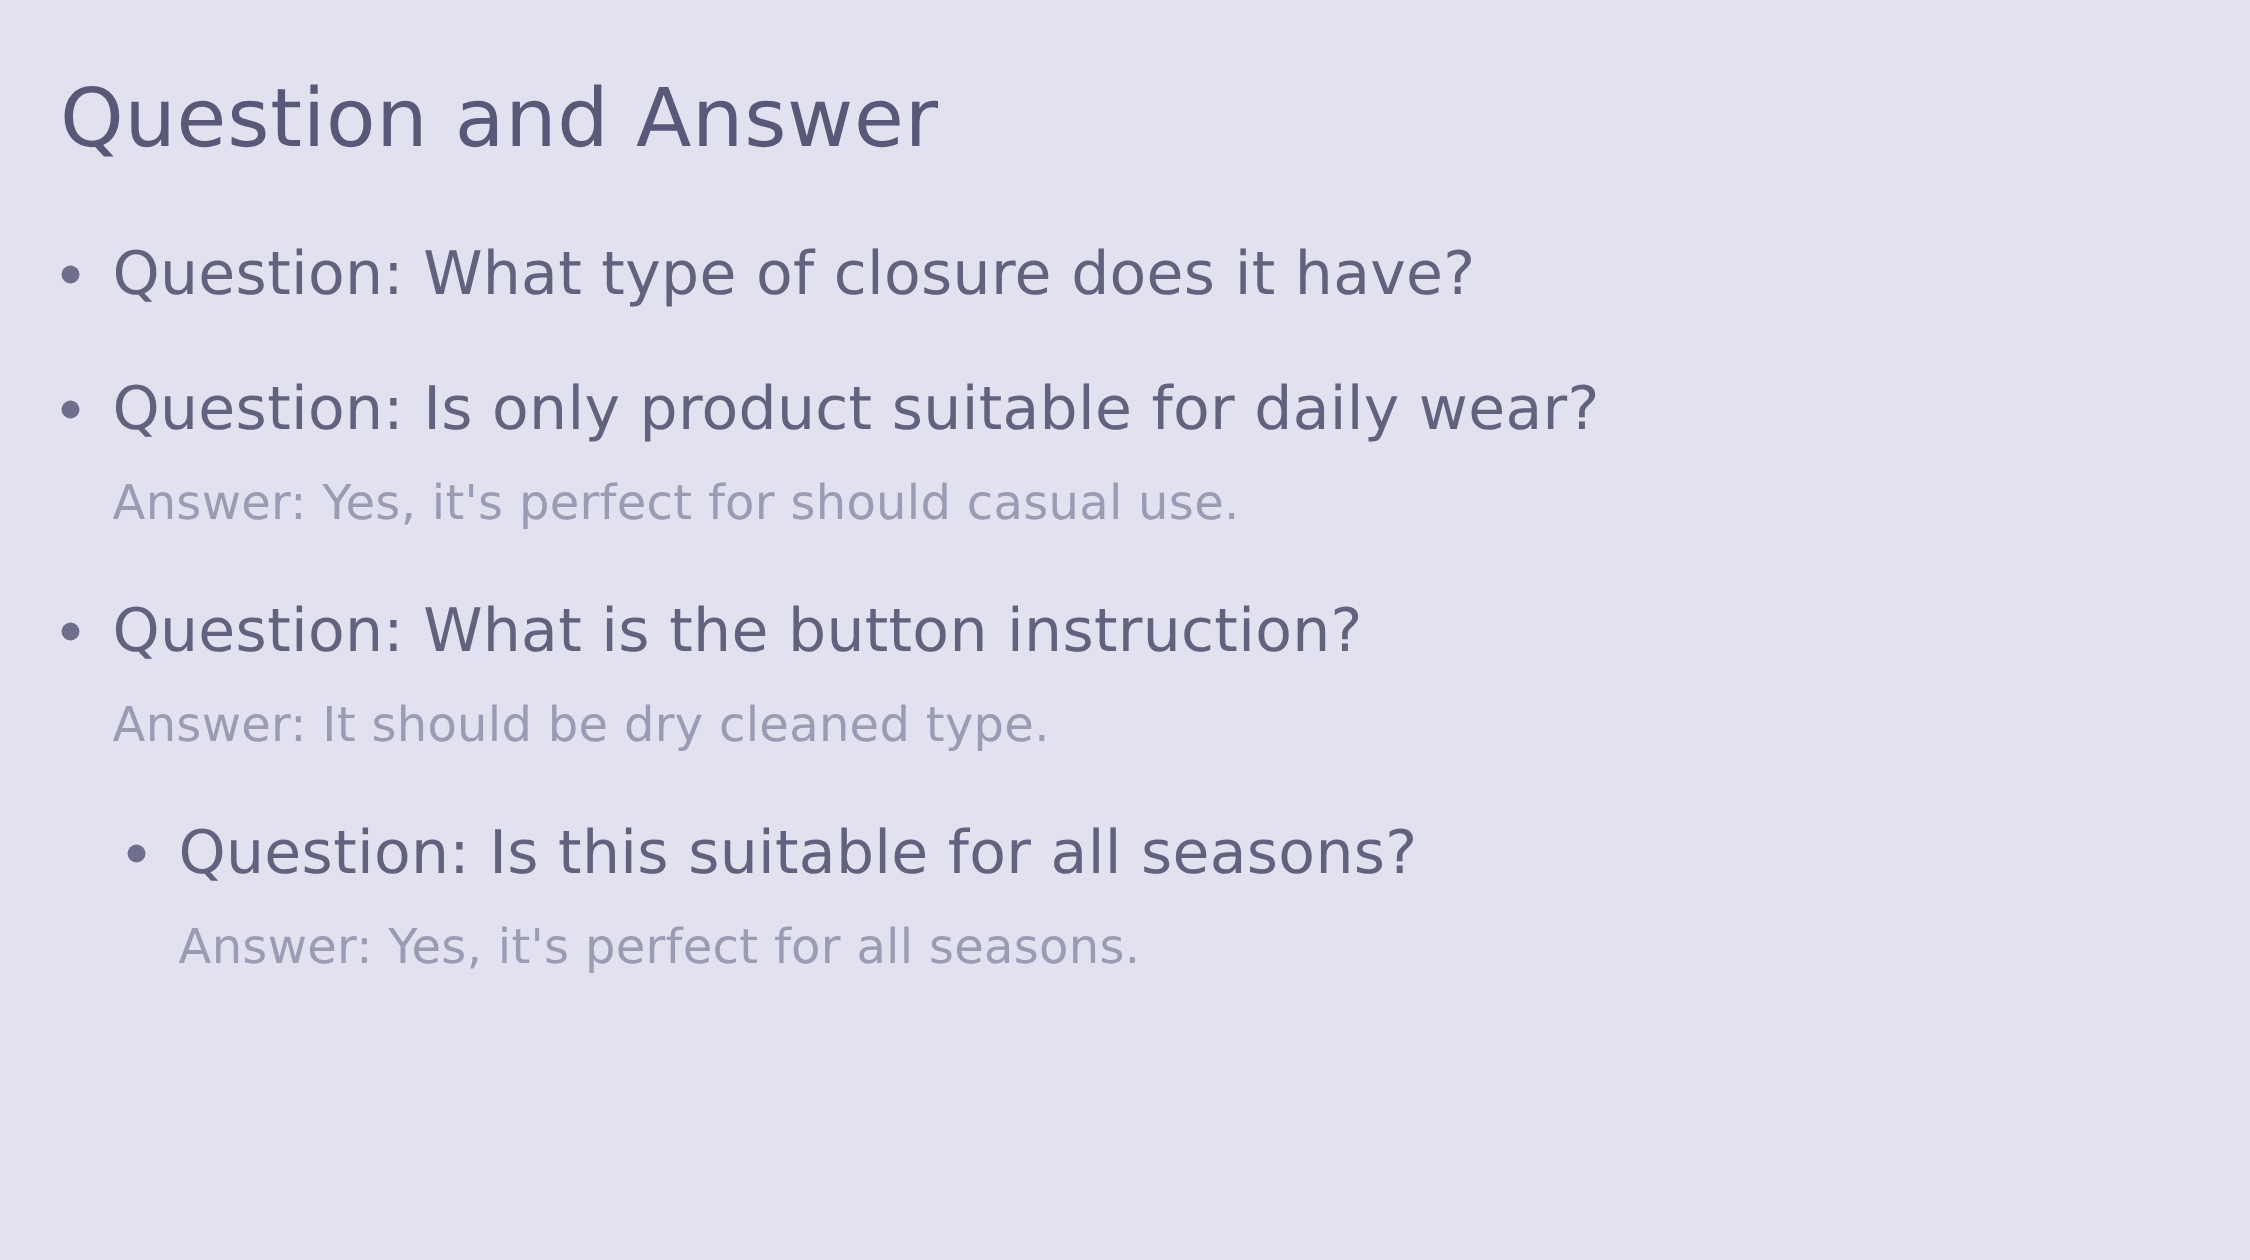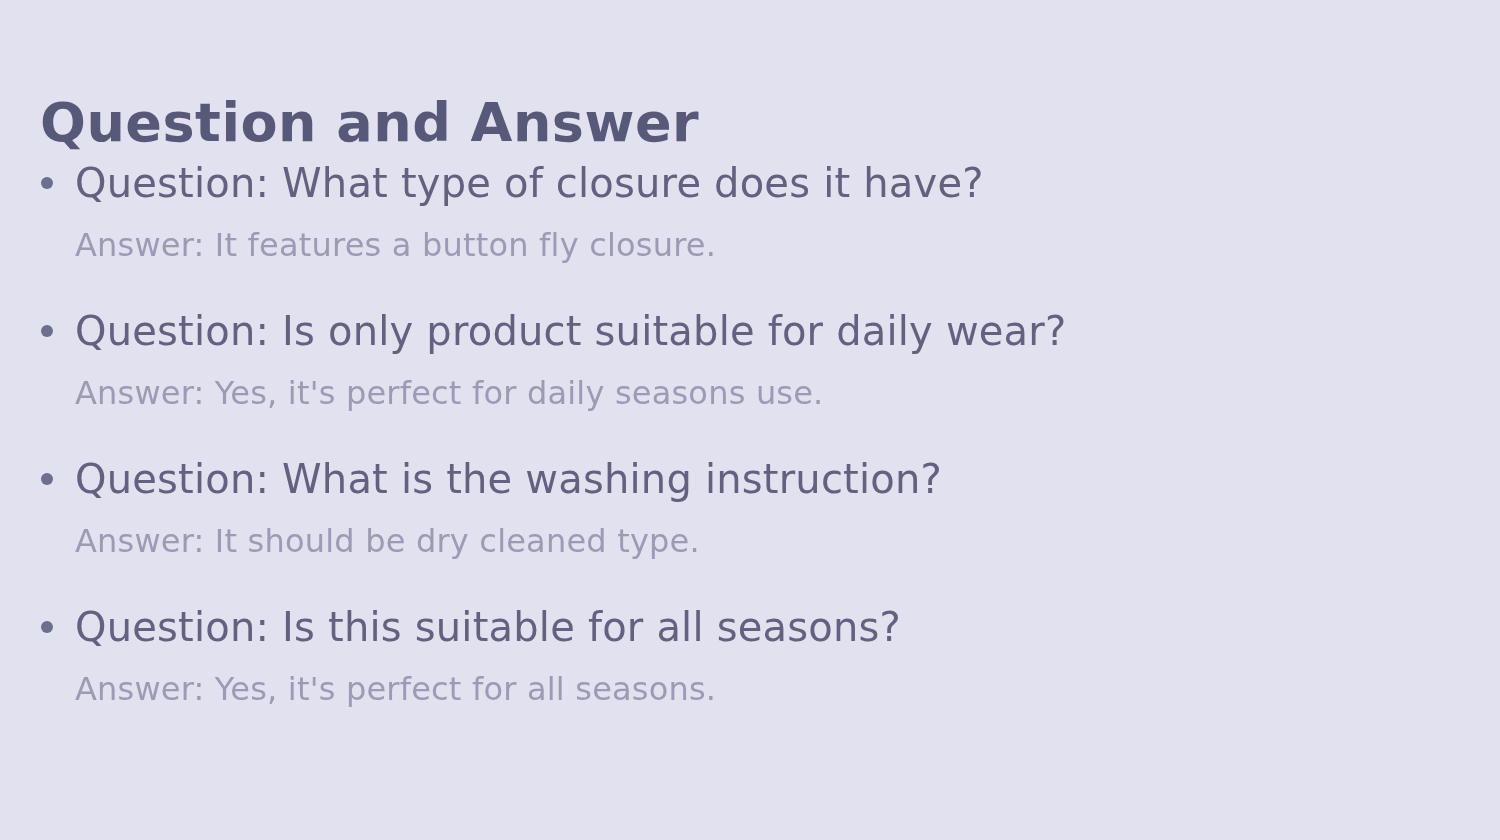--- a/index.html
+++ b/index.html
@@ -20,47 +20,47 @@
     height: 840px;
     box-sizing: border-box;
     padding: 0;
   }
 
   .slide-title {
     position: absolute;
     left: 40px;
     top: 48px;
     font-family: "DejaVu Sans", sans-serif;
-    font-weight: bold;
+    font-weight: normal;
     font-size: 54px;
     line-height: 62px;
     letter-spacing: 0.5px;
     color: #585879;
     white-space: nowrap;
-    margin-top: 44px;
   }
 
   .qa-list {
     position: absolute;
     left: 0;
     top: 156px;
     width: 1420px;
     list-style: none;
     margin: 0;
     padding: 0;
   }
 
   .qa-item {
     position: relative;
     margin: 0 0 36px 0;
     padding: 0 0 0 75px;
   }
 
   .qa-item:last-child {
     margin-bottom: 0;
+    margin-left: 44px;
   }
 
   .qa-bullet {
     position: absolute;
     left: 41px;
     top: 21px;
     width: 12px;
     height: 12px;
     border-radius: 50%;
     background: #6e6e8d;
@@ -92,32 +92,31 @@
 
 <div class="slide">
 
   <div class="slide-title">Question and Answer</div>
 
   <ul class="qa-list">
 
     <li class="qa-item">
       <span class="qa-bullet"></span>
       <div class="qa-question">Question: What type of closure does it have?</div>
-      <div class="qa-answer">Answer: It features a button fly closure.</div>
     </li>
 
     <li class="qa-item">
       <span class="qa-bullet"></span>
       <div class="qa-question">Question: Is only product suitable for daily wear?</div>
-      <div class="qa-answer">Answer: Yes, it's perfect for daily seasons use.</div>
+      <div class="qa-answer">Answer: Yes, it's perfect for should casual use.</div>
     </li>
 
     <li class="qa-item">
       <span class="qa-bullet"></span>
-      <div class="qa-question">Question: What is the washing instruction?</div>
+      <div class="qa-question">Question: What is the button instruction?</div>
       <div class="qa-answer">Answer: It should be dry cleaned type.</div>
     </li>
 
     <li class="qa-item">
       <span class="qa-bullet"></span>
       <div class="qa-question">Question: Is this suitable for all seasons?</div>
       <div class="qa-answer">Answer: Yes, it's perfect for all seasons.</div>
     </li>
 
   </ul>

